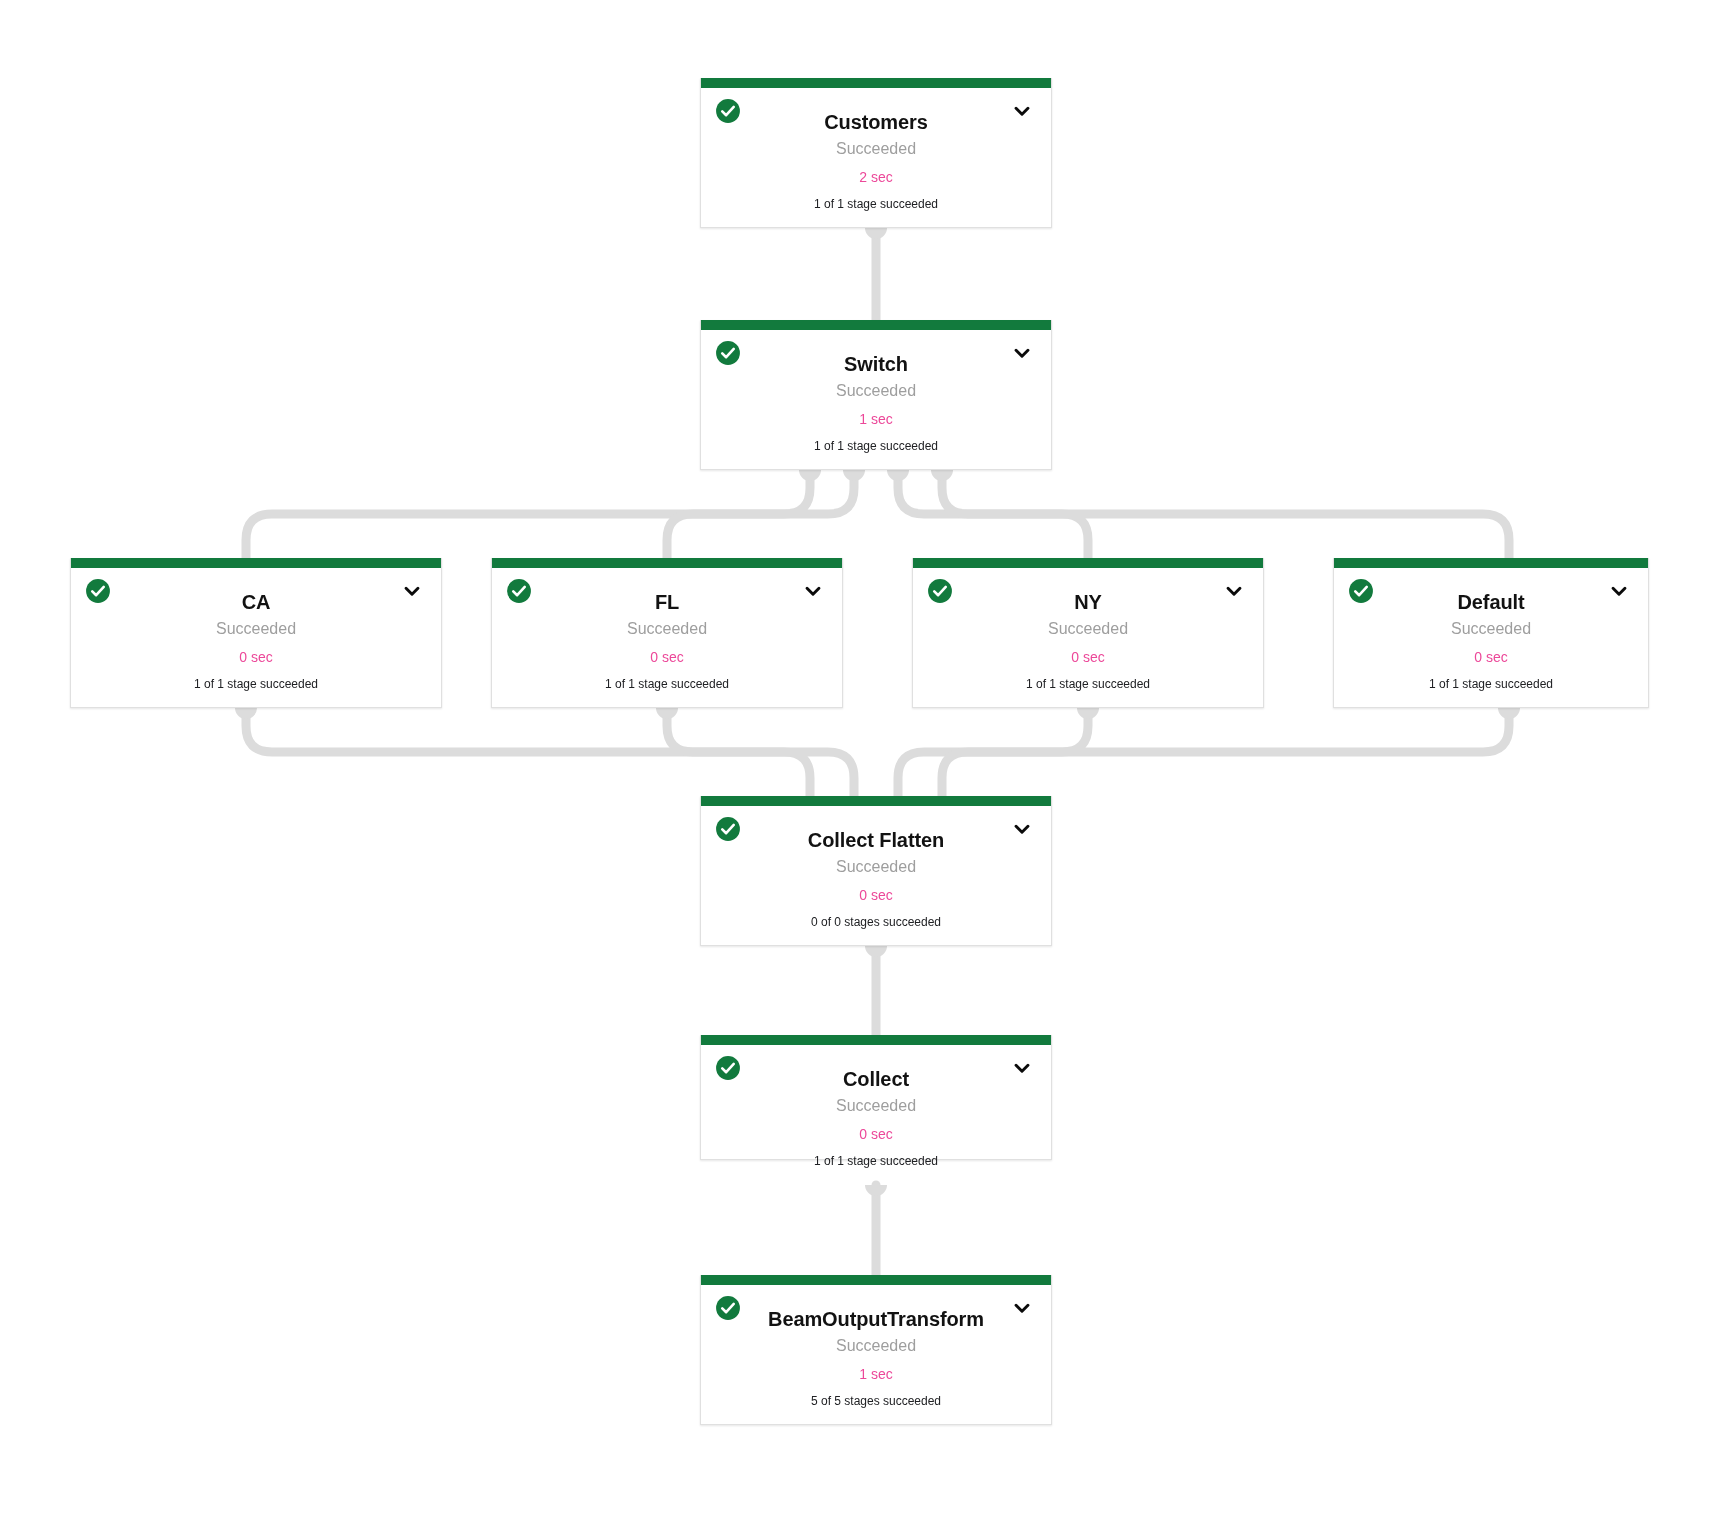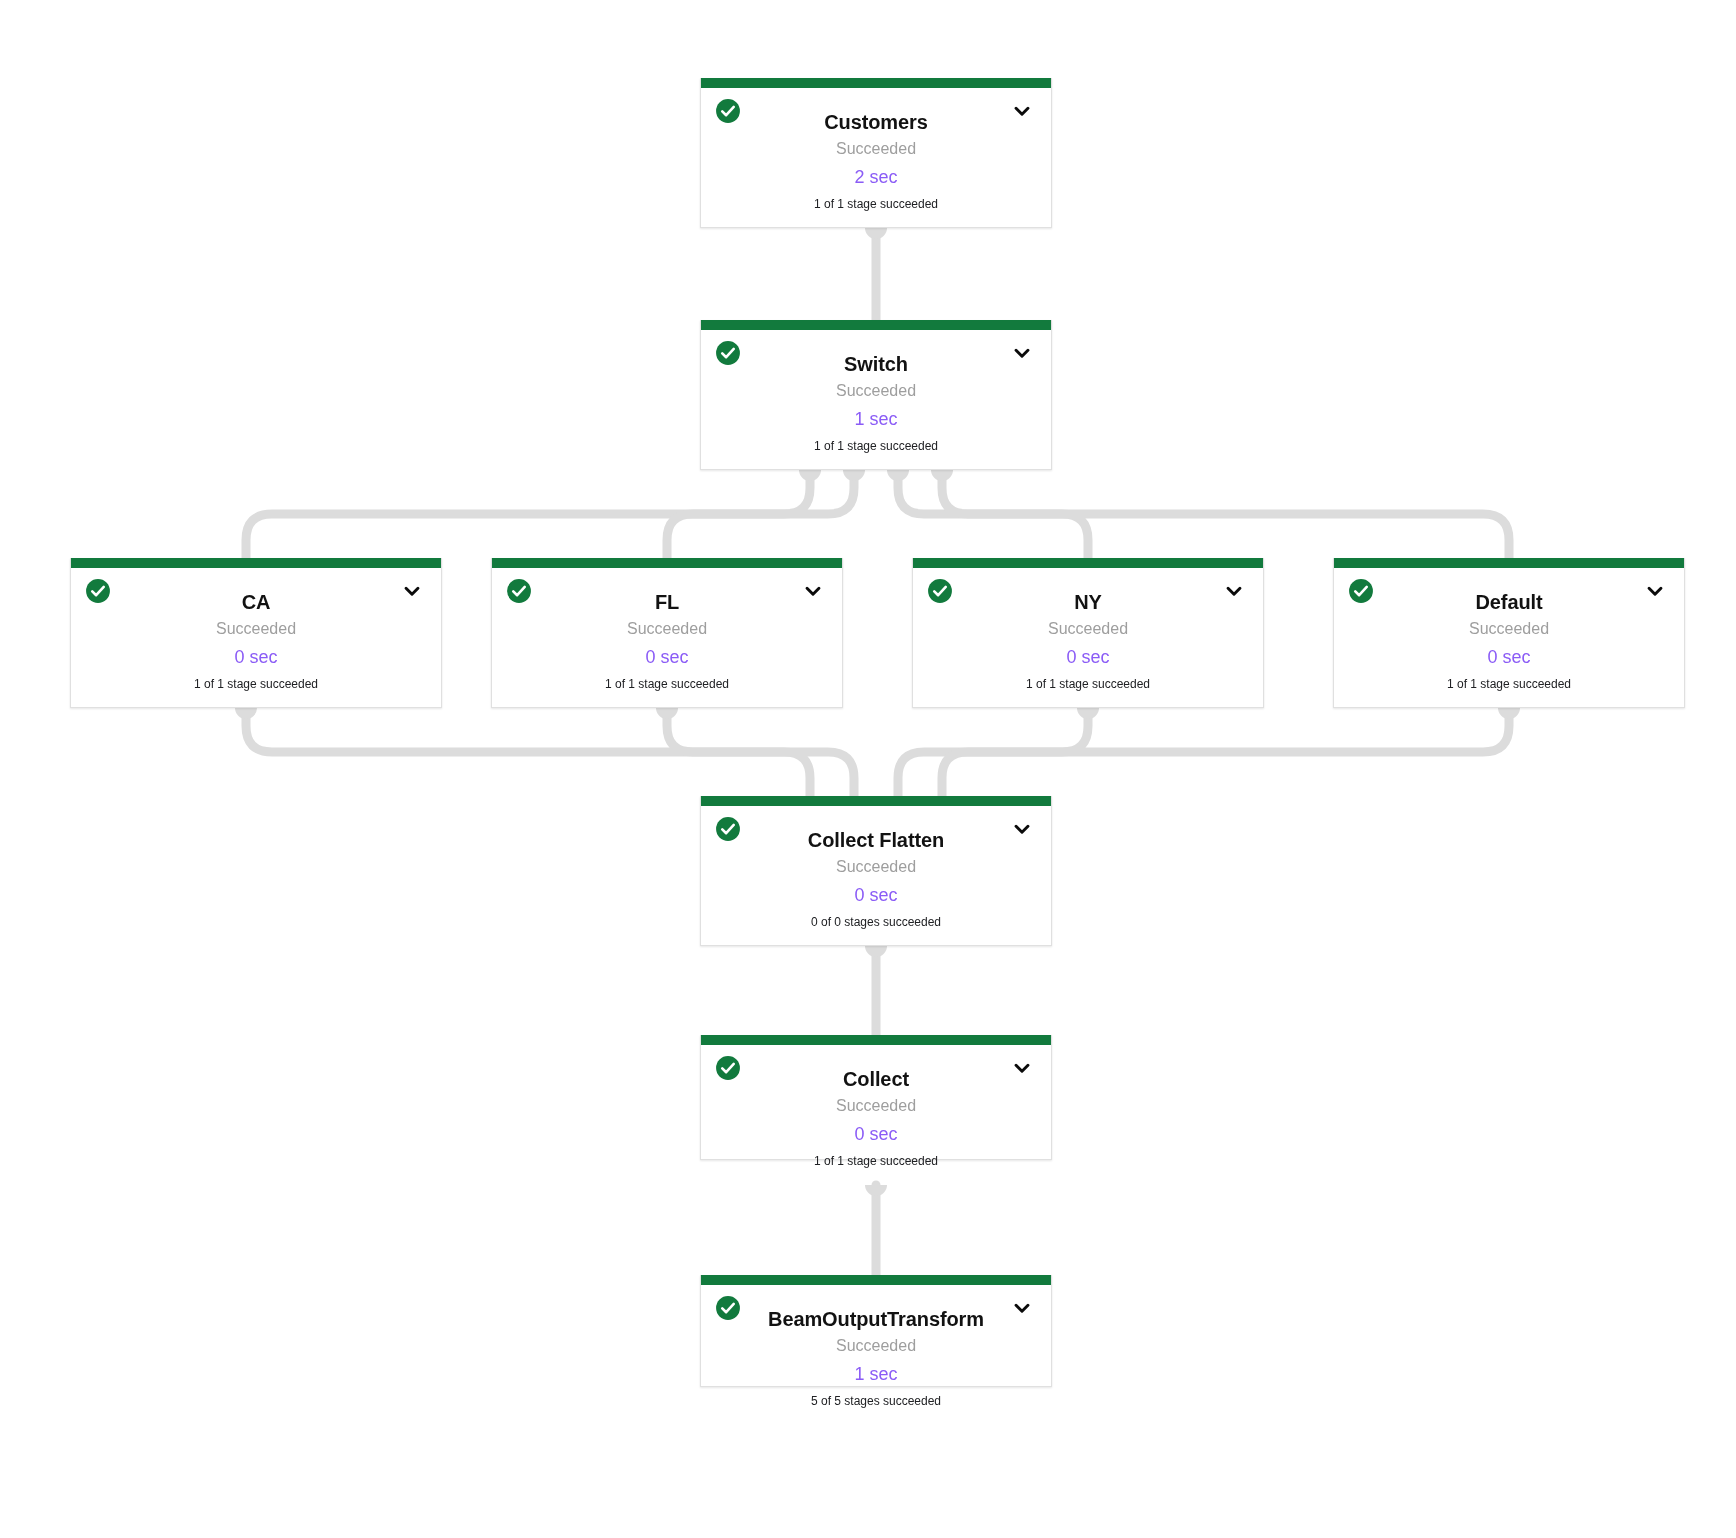--- a/index.html
+++ b/index.html
@@ -69,22 +69,22 @@
   .node-body {
     padding: 0 10px 8px 10px;
     text-align: center;
   }
   .node-status {
     font-size: 16px;
     color: #9e9e9e;
     line-height: 30px;
   }
   .node-duration {
-    font-size: 18px;
-    color: #8b5cf6;
+    font-size: 14px;
+    color: #ec4899;
     line-height: 27px;
   }
   .node-stages {
     font-size: 12px;
     color: #202124;
     line-height: 27px;
   }
 </style>
 </head>
 <body>
@@ -200,21 +200,21 @@
           <span class="chevron"><svg viewBox="0 0 24 24" width="22" height="22">
               <path d="M5.5 9 L12 15.5 L18.5 9" fill="none" stroke="#0b0b0b" stroke-width="3.2" stroke-linecap="round" stroke-linejoin="round"></path>
             </svg></span>
         </div>
         <div class="node-body">
           <div class="node-status">Succeeded</div>
           <div class="node-duration">0 sec</div>
           <div class="node-stages">1 of 1 stage succeeded</div>
         </div>
       </div>
-      <div class="node" style="left: 1333px; top: 558px; width: 352px; height: 150px;">
+      <div class="node" style="left: 1333px; top: 558px; width: 316px; height: 150px;">
         <div class="node-topbar"></div>
         <div class="node-head">
           <span class="status-icon"><svg viewBox="0 0 24 24" width="26" height="26">
               <circle cx="12" cy="12" r="11" fill="#127a3d"></circle>
               <path d="M6.7 12.3 L10.3 15.9 L17.3 8.3" fill="none" stroke="#ffffff" stroke-width="2.4" stroke-linecap="round" stroke-linejoin="round"></path>
             </svg></span>
           <span class="node-title">Default</span>
           <span class="chevron"><svg viewBox="0 0 24 24" width="22" height="22">
               <path d="M5.5 9 L12 15.5 L18.5 9" fill="none" stroke="#0b0b0b" stroke-width="3.2" stroke-linecap="round" stroke-linejoin="round"></path>
             </svg></span>
@@ -254,21 +254,21 @@
           <span class="chevron"><svg viewBox="0 0 24 24" width="22" height="22">
               <path d="M5.5 9 L12 15.5 L18.5 9" fill="none" stroke="#0b0b0b" stroke-width="3.2" stroke-linecap="round" stroke-linejoin="round"></path>
             </svg></span>
         </div>
         <div class="node-body">
           <div class="node-status">Succeeded</div>
           <div class="node-duration">0 sec</div>
           <div class="node-stages">1 of 1 stage succeeded</div>
         </div>
       </div>
-      <div class="node" style="left: 700px; top: 1275px; width: 352px; height: 112px;">
+      <div class="node" style="left: 700px; top: 1275px; width: 352px; height: 150px;">
         <div class="node-topbar"></div>
         <div class="node-head">
           <span class="status-icon"><svg viewBox="0 0 24 24" width="26" height="26">
               <circle cx="12" cy="12" r="11" fill="#127a3d"></circle>
               <path d="M6.7 12.3 L10.3 15.9 L17.3 8.3" fill="none" stroke="#ffffff" stroke-width="2.4" stroke-linecap="round" stroke-linejoin="round"></path>
             </svg></span>
           <span class="node-title">BeamOutputTransform</span>
           <span class="chevron"><svg viewBox="0 0 24 24" width="22" height="22">
               <path d="M5.5 9 L12 15.5 L18.5 9" fill="none" stroke="#0b0b0b" stroke-width="3.2" stroke-linecap="round" stroke-linejoin="round"></path>
             </svg></span>

